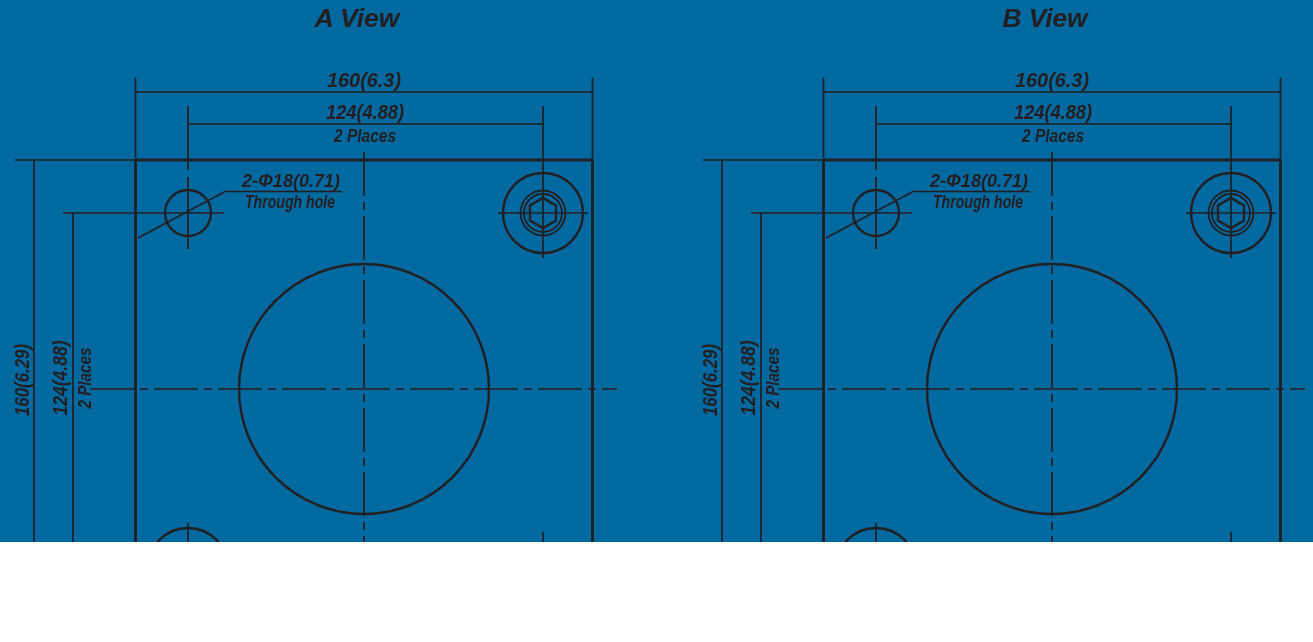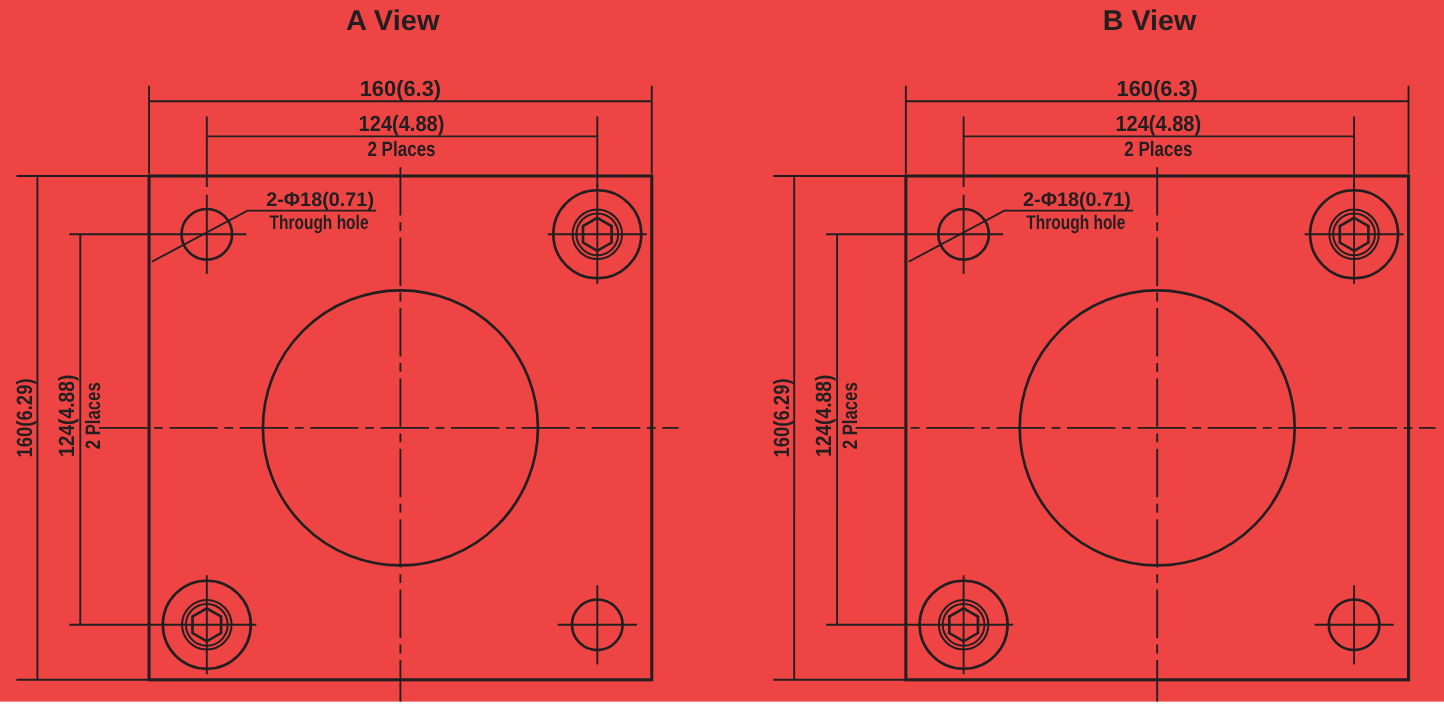--- a/index.html
+++ b/index.html
@@ -1,16 +1,16 @@
 <!DOCTYPE html>
 <html><head>
 <meta charset="utf-8">
 <style>
   html, body { margin: 0; padding: 0; background: #ffffff; }
-  .canvas { width: 1313px; height: 638px; background: #ef4444; position: relative; overflow: hidden; }
+  .canvas { width: 1313px; height: 542px; background: #0369a1; position: relative; overflow: hidden; font-style: italic; }
   svg { display: block; font-family: "Liberation Sans", sans-serif; font-weight: bold; }
   .stroke { fill: none; stroke: #231f20; }
   .s-thick  { stroke-width: 2.8; }
   .s-med    { stroke-width: 2.4; }
   .s-thin   { stroke-width: 1.7; }
   .s-thin2  { stroke-width: 1.8; }
   .s-center { stroke-width: 1.7; stroke-dasharray: 44 6 8 6; }
   text { fill: #231f20; text-anchor: middle; }
   .title   { font-size: 26px; }
   .dim     { font-size: 20px; }

